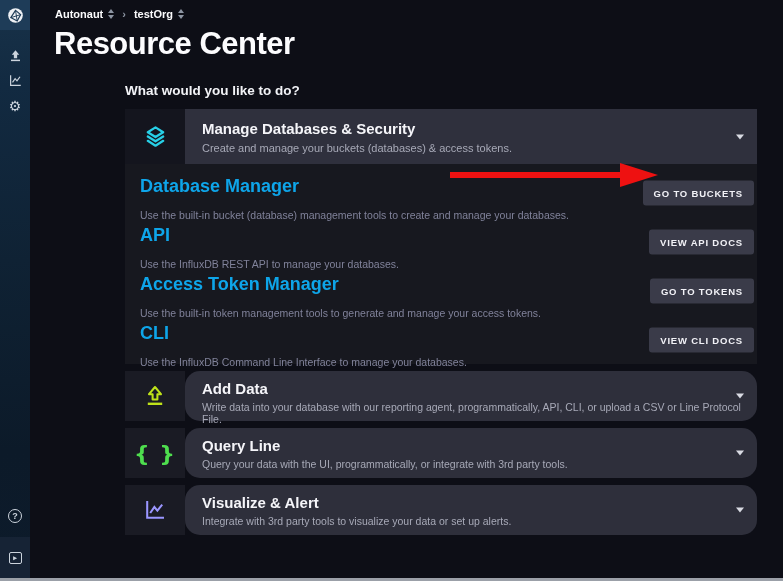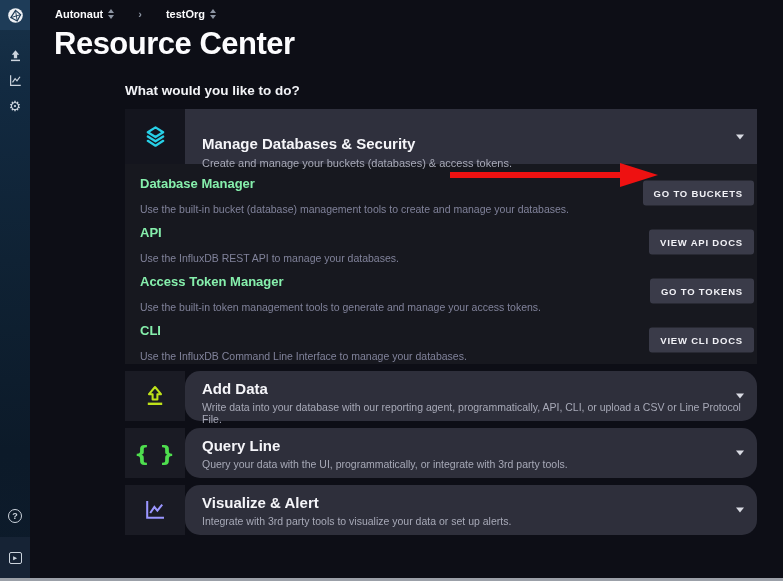--- a/index.html
+++ b/index.html
@@ -37,21 +37,21 @@
     display:flex; align-items:center; justify-content:center; cursor:pointer;
   }
   .feedback-box {
     width:13px; height:12px; border:1.5px solid #ccd4dd; border-radius:2px;
     color:#ccd4dd; font-size:7px; line-height:9px; text-align:center; font-weight:bold;
   }
 
   
   .breadcrumb {
     position:absolute; left:55px; top:8px;
-    display:flex; align-items:center; gap:24px;
+    display:flex; align-items:center; gap:8px;
     font-size:11px; font-weight:bold; color:#fbfbfd;
   }
   .crumb { display:flex; align-items:center; gap:5px; cursor:pointer; }
   .sort-caret { display:flex; flex-direction:column; gap:2px; }
   .sort-caret .up   { width:0; height:0; border-left:3px solid transparent; border-right:3px solid transparent; border-bottom:4px solid #8d95a3; }
   .sort-caret .down { width:0; height:0; border-left:3px solid transparent; border-right:3px solid transparent; border-top:4px solid #8d95a3; }
   .crumb-sep { color:#8d95a3; font-size:11px; font-weight:bold; }
 
   
   .page-title {
@@ -60,32 +60,32 @@
   }
   .content { position:absolute; left:125px; top:71px; width:632px; }
   .subtitle { font-size:13.5px; font-weight:bold; color:#f2f3f7; line-height:16px; margin-bottom:10px;margin-top:12px; }
 
   
   .panel-header { height:55px; display:flex; position:relative; cursor:pointer; }
   .icon-cell {
     flex:0 0 60px; display:flex; align-items:center; justify-content:center;
     background:#14151e;
   }
-  .header-main { flex:1; background:#2f303d; padding:26px 16px 0 17px; position:relative; }
+  .header-main { flex:1; background:#2f303d; padding:11px 16px 0 17px; position:relative; }
   .header-title { font-size:15px; font-weight:bold; color:#f5f5f9; }
   .header-desc { font-size:11px; color:#a7a9b7; margin-top:5px; }
   .caret {
     position:absolute; right:13px; top:50%; transform:translateY(-50%);
     width:0; height:0;
     border-left:4px solid transparent; border-right:4px solid transparent;
     border-top:5px solid #d9dbe3; cursor:pointer;
   }
   .panel-body { background:#17181f; padding:4px 0 0 0; }
   .body-row { position:relative; height:49px; padding:8px 0 0 15px; }
-  .row-title { font-size:13px; font-weight:bold; color:#86efac; }
+  .row-title { font-size:18px; font-weight:bold; color:#0ea5e9; }
   .row-desc { font-size:10.5px; color:#80829a; margin-top:12px; }
   .action-btn {
     position:absolute; right:3px; top:50%; transform:translateY(-50%);
     background:#3a3b49; color:#f2f2f7; border:none; border-radius:3px;
     font-family:"Liberation Sans", sans-serif;
     font-size:9.5px; font-weight:bold; letter-spacing:0.8px;
     padding:7px 11px; cursor:pointer; white-space:nowrap;
   }
   .panel-collapsed { height:50px; margin-top:7px; display:flex; position:relative; cursor:pointer; }
   .panel-collapsed .icon-cell { background:#1a1b24; }

